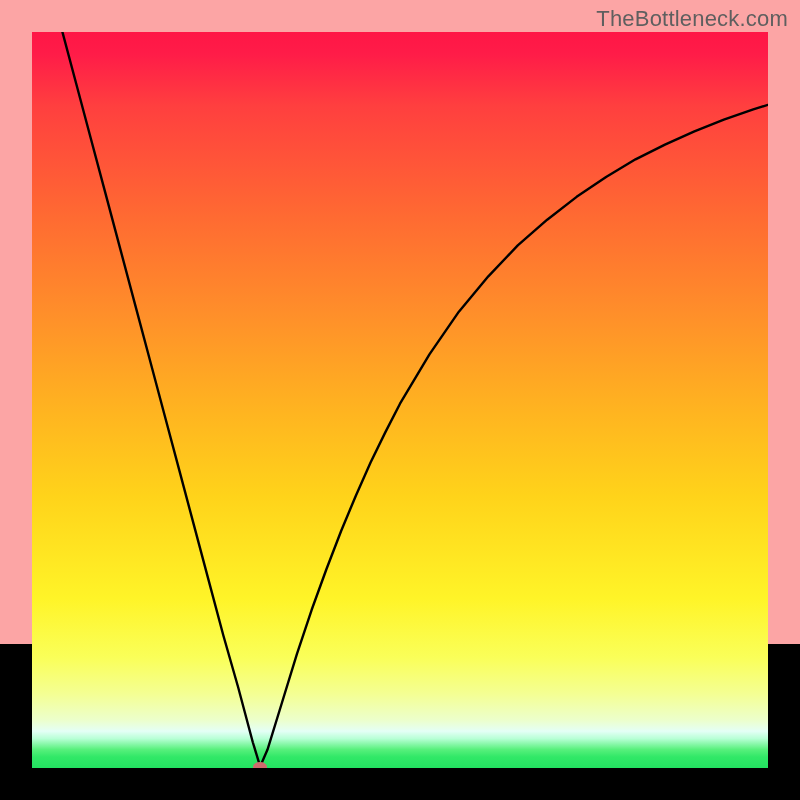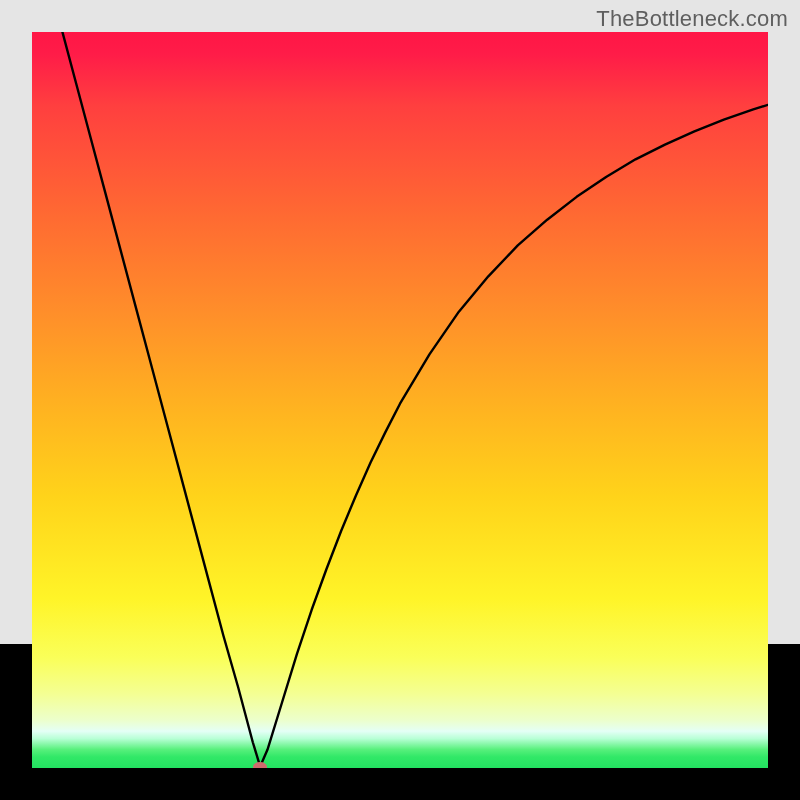--- a/index.html
+++ b/index.html
@@ -8,21 +8,21 @@
     width: 800px;
     height: 800px;
     background: #000;
     font-family: Arial, Helvetica, sans-serif;
     overflow: hidden;
   }
   .outer {
     position: relative;
     width: 800px;
     height: 644px;
-    background: #e5e5e5;
+    background: #fca5a5;
   }
   .plot-area {
     position: absolute;
     left: 32px;
     top: 32px;
     width: 736px;
     height: 736px;
     overflow: hidden;
   }
   .gradient-bg {

